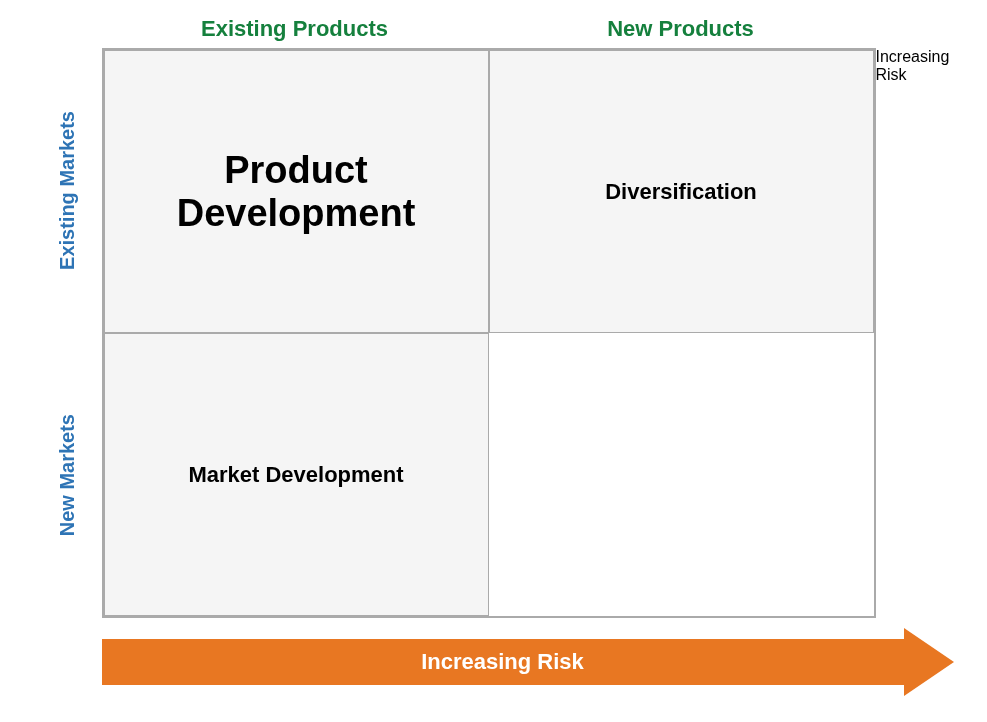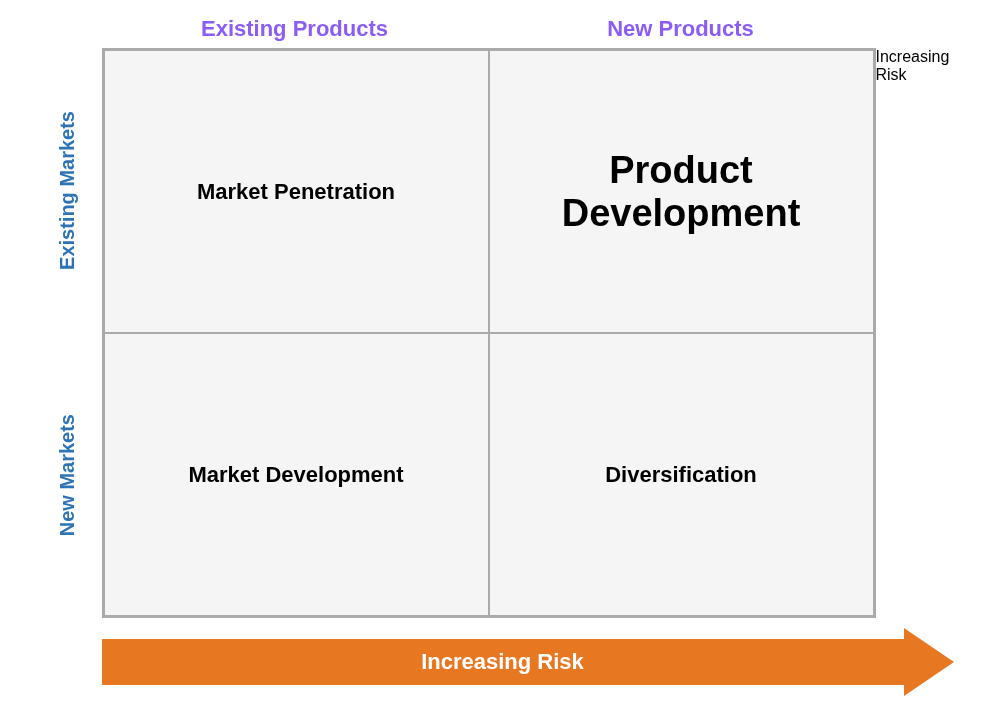--- a/index.html
+++ b/index.html
@@ -27,21 +27,21 @@
       margin-left: 68px;
       margin-right: 80px;
       margin-bottom: 6px;
     }
 
     .col-header {
       flex: 1;
       text-align: center;
       font-size: 22px;
       font-weight: bold;
-      color: #8b5cf6;
+      color: #15803d;
     }
 
     
     .main-area {
       display: flex;
       align-items: stretch;
     }
 
     
     .row-labels {
@@ -179,34 +179,31 @@
       <div class="row-label">
         <span>Existing Markets</span>
       </div>
       <div class="row-label">
         <span>New Markets</span>
       </div>
     </div>
 
     <div class="grid">
 
-      <div class="grid-cell">
-        <span class="cell-label">Market Penetration</span>
-      </div>
 
       <div class="grid-cell highlight">
         <span class="cell-label">Product<br>Development</span>
       </div>
 
       <div class="grid-cell">
+        <span class="cell-label">Diversification</span>
+      </div>
+
+      <div class="grid-cell">
         <span class="cell-label">Market Development</span>
-      </div>
-
-      <div class="grid-cell">
-        <span class="cell-label">Diversification</span>
       </div>
     </div>
 
     <div class="right-arrow-col">
       <div class="arrow-v-wrapper">
         <div class="arrow-body-v">
           <span class="arrow-label-v">Increasing Risk</span>
         </div>
         <div class="arrow-head-v"></div>
       </div>

